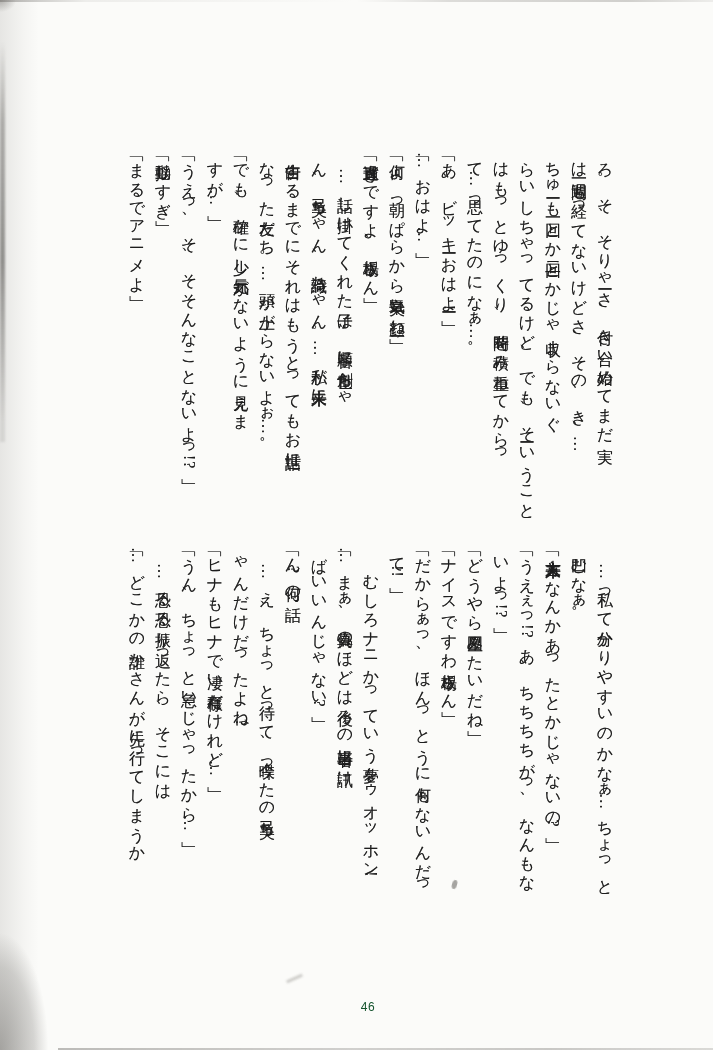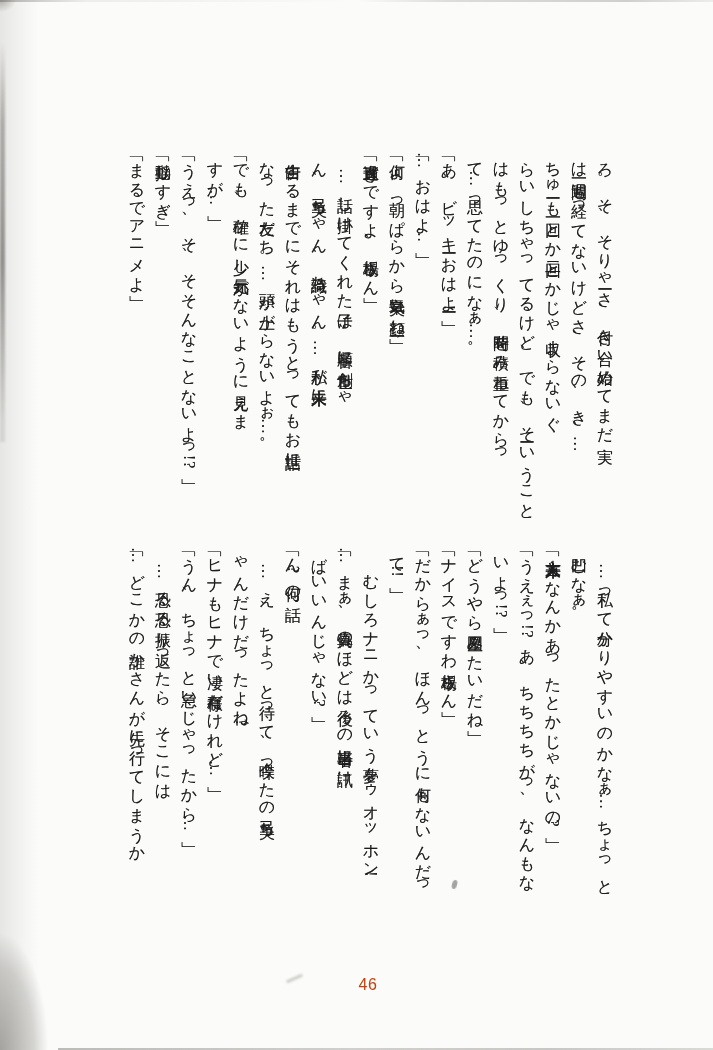--- a/index.html
+++ b/index.html
@@ -33,28 +33,28 @@
   .vblock .col {
     line-height: 26px;
     white-space: nowrap;
     text-indent: 0;
   }
   .vblock .col.indent { text-indent: 17px; }
 
   
   .page-number {
     position: absolute;
-    top: 976px;
+    top: 1000px;
     left: 336px;
     width: 64px;
     text-align: center;
     font-family: "Liberation Sans", "DejaVu Sans", sans-serif;
-    font-size: 16px;
+    font-size: 12px;
     letter-spacing: 0.5px;
-    color: #c2410c;
+    color: #14532d;
   }
 
   
   .left-shadow {
     position: absolute;
     left: 0; top: 0; bottom: 0;
     width: 60px;
     pointer-events: none;
     background:
       radial-gradient(ellipse 62px 150px at 0% 100%, rgba(110,108,104,0.55), rgba(120,118,114,0.28) 55%, rgba(130,128,124,0.0) 78%),

